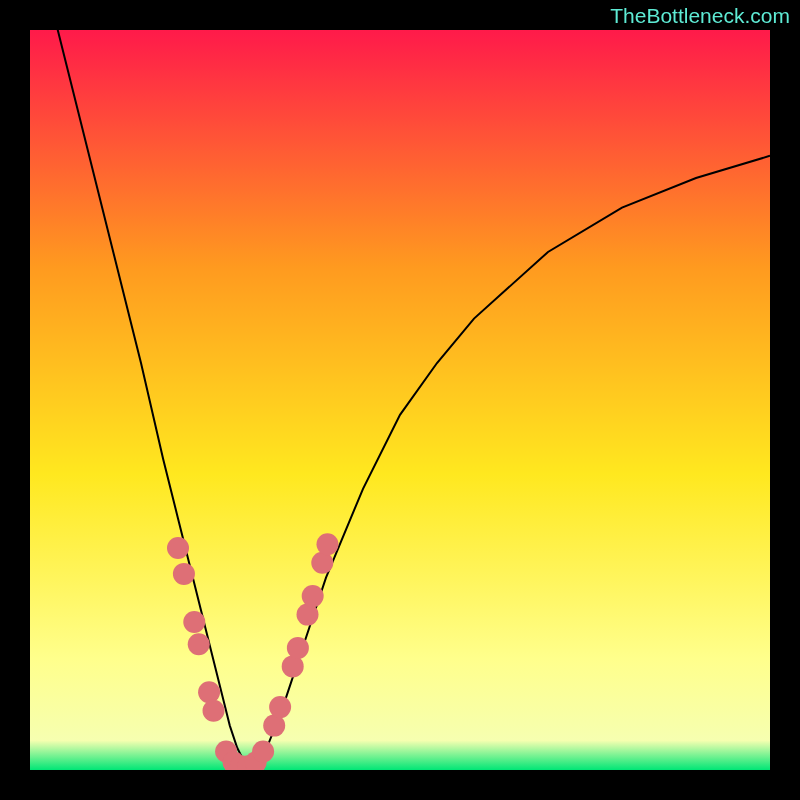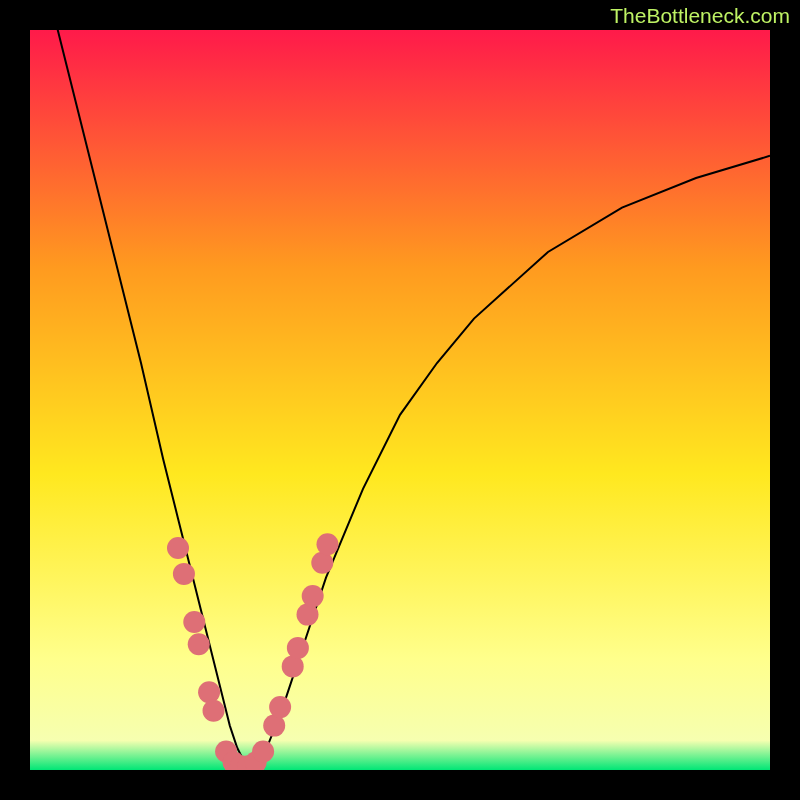--- a/index.html
+++ b/index.html
@@ -8,21 +8,21 @@
       height: 800px;
       background: #000;
       font-family: Arial, sans-serif;
       position: relative;
       overflow: hidden;
     }
     .watermark {
       position: absolute;
       top: 4px;
       right: 10px;
-      color: #bef264;
+      color: #5eead4;
       font-size: 21px;
       font-weight: 500;
       z-index: 10;
     }
     .chart-container {
       position: absolute;
       top: 30px;
       left: 30px;
       width: 740px;
       height: 740px;

